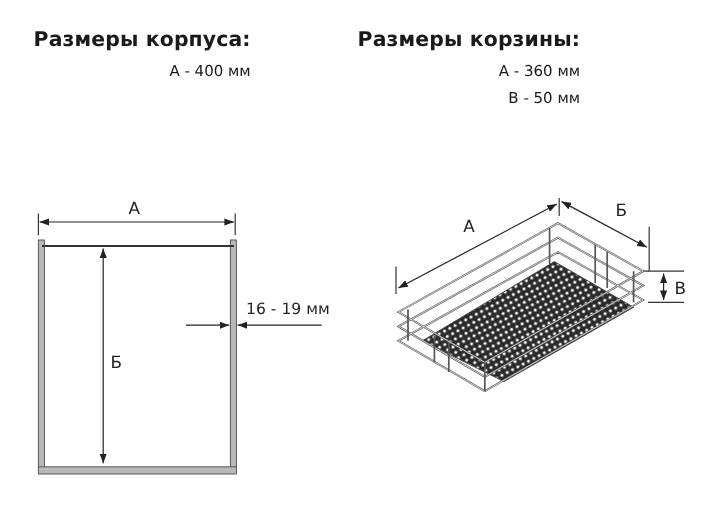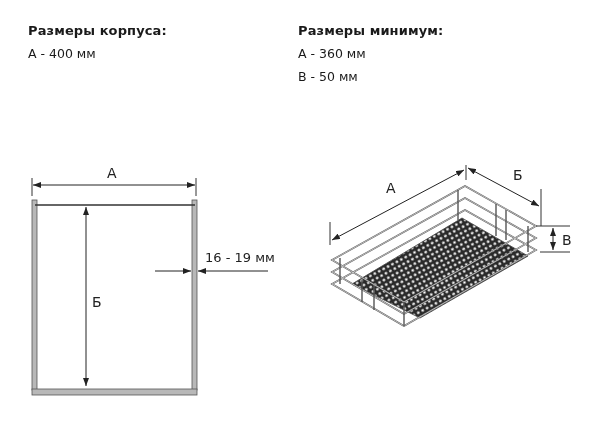--- a/index.html
+++ b/index.html
@@ -1,36 +1,36 @@
 <!DOCTYPE html>
 <html><head>
   <meta charset="utf-8">
   <style>
     html, body { margin: 0; padding: 0; background: #ffffff; }
     body { width: 600px; height: 426px; position: relative; overflow: hidden;
            font-family: "DejaVu Sans", sans-serif; color: #1a1a1a; }
     .block { position: absolute; }
-    .title { font-size: 13px; font-weight: bold; letter-spacing: 0.1px; margin-bottom: 8px; }
-    .line { font-size: 12.5px; margin-bottom: 8px; }
+    .title { font-size: 17px; font-weight: bold; letter-spacing: 0.1px; margin-bottom: 8px; }
+    .line { font-size: 12.5px; margin-bottom: 8px; text-align: right; }
     #spec-body { left: 28px; top: 23px; }
     #spec-basket { left: 298px; top: 23px; }
     svg { position: absolute; left: 0; top: 0; }
     .lbl { font-family: "DejaVu Sans", sans-serif; font-size: 14px; fill: #222; }
     .lbl-sm { font-family: "DejaVu Sans", sans-serif; font-size: 13px; fill: #222; }
   </style>
 </head>
 <body>
 
 <div class="block" id="spec-body">
   <div class="title">Размеры корпуса:</div>
   <div class="line">А - 400  мм</div>
 </div>
 
 <div class="block" id="spec-basket">
-  <div class="title">Размеры минимум:</div>
+  <div class="title">Размеры корзины:</div>
   <div class="line">А - 360 мм</div>
   <div class="line">В - 50 мм</div>
 </div>
 
 <svg width="600" height="426">
   <defs>
     <marker id="arr" markerWidth="8" markerHeight="6" refX="8" refY="3" orient="auto">
       <path d="M0,0 L8,3 L0,6 Z" fill="#222"></path>
     </marker>
     <marker id="arrS" markerWidth="8" markerHeight="6" refX="0" refY="3" orient="auto">

